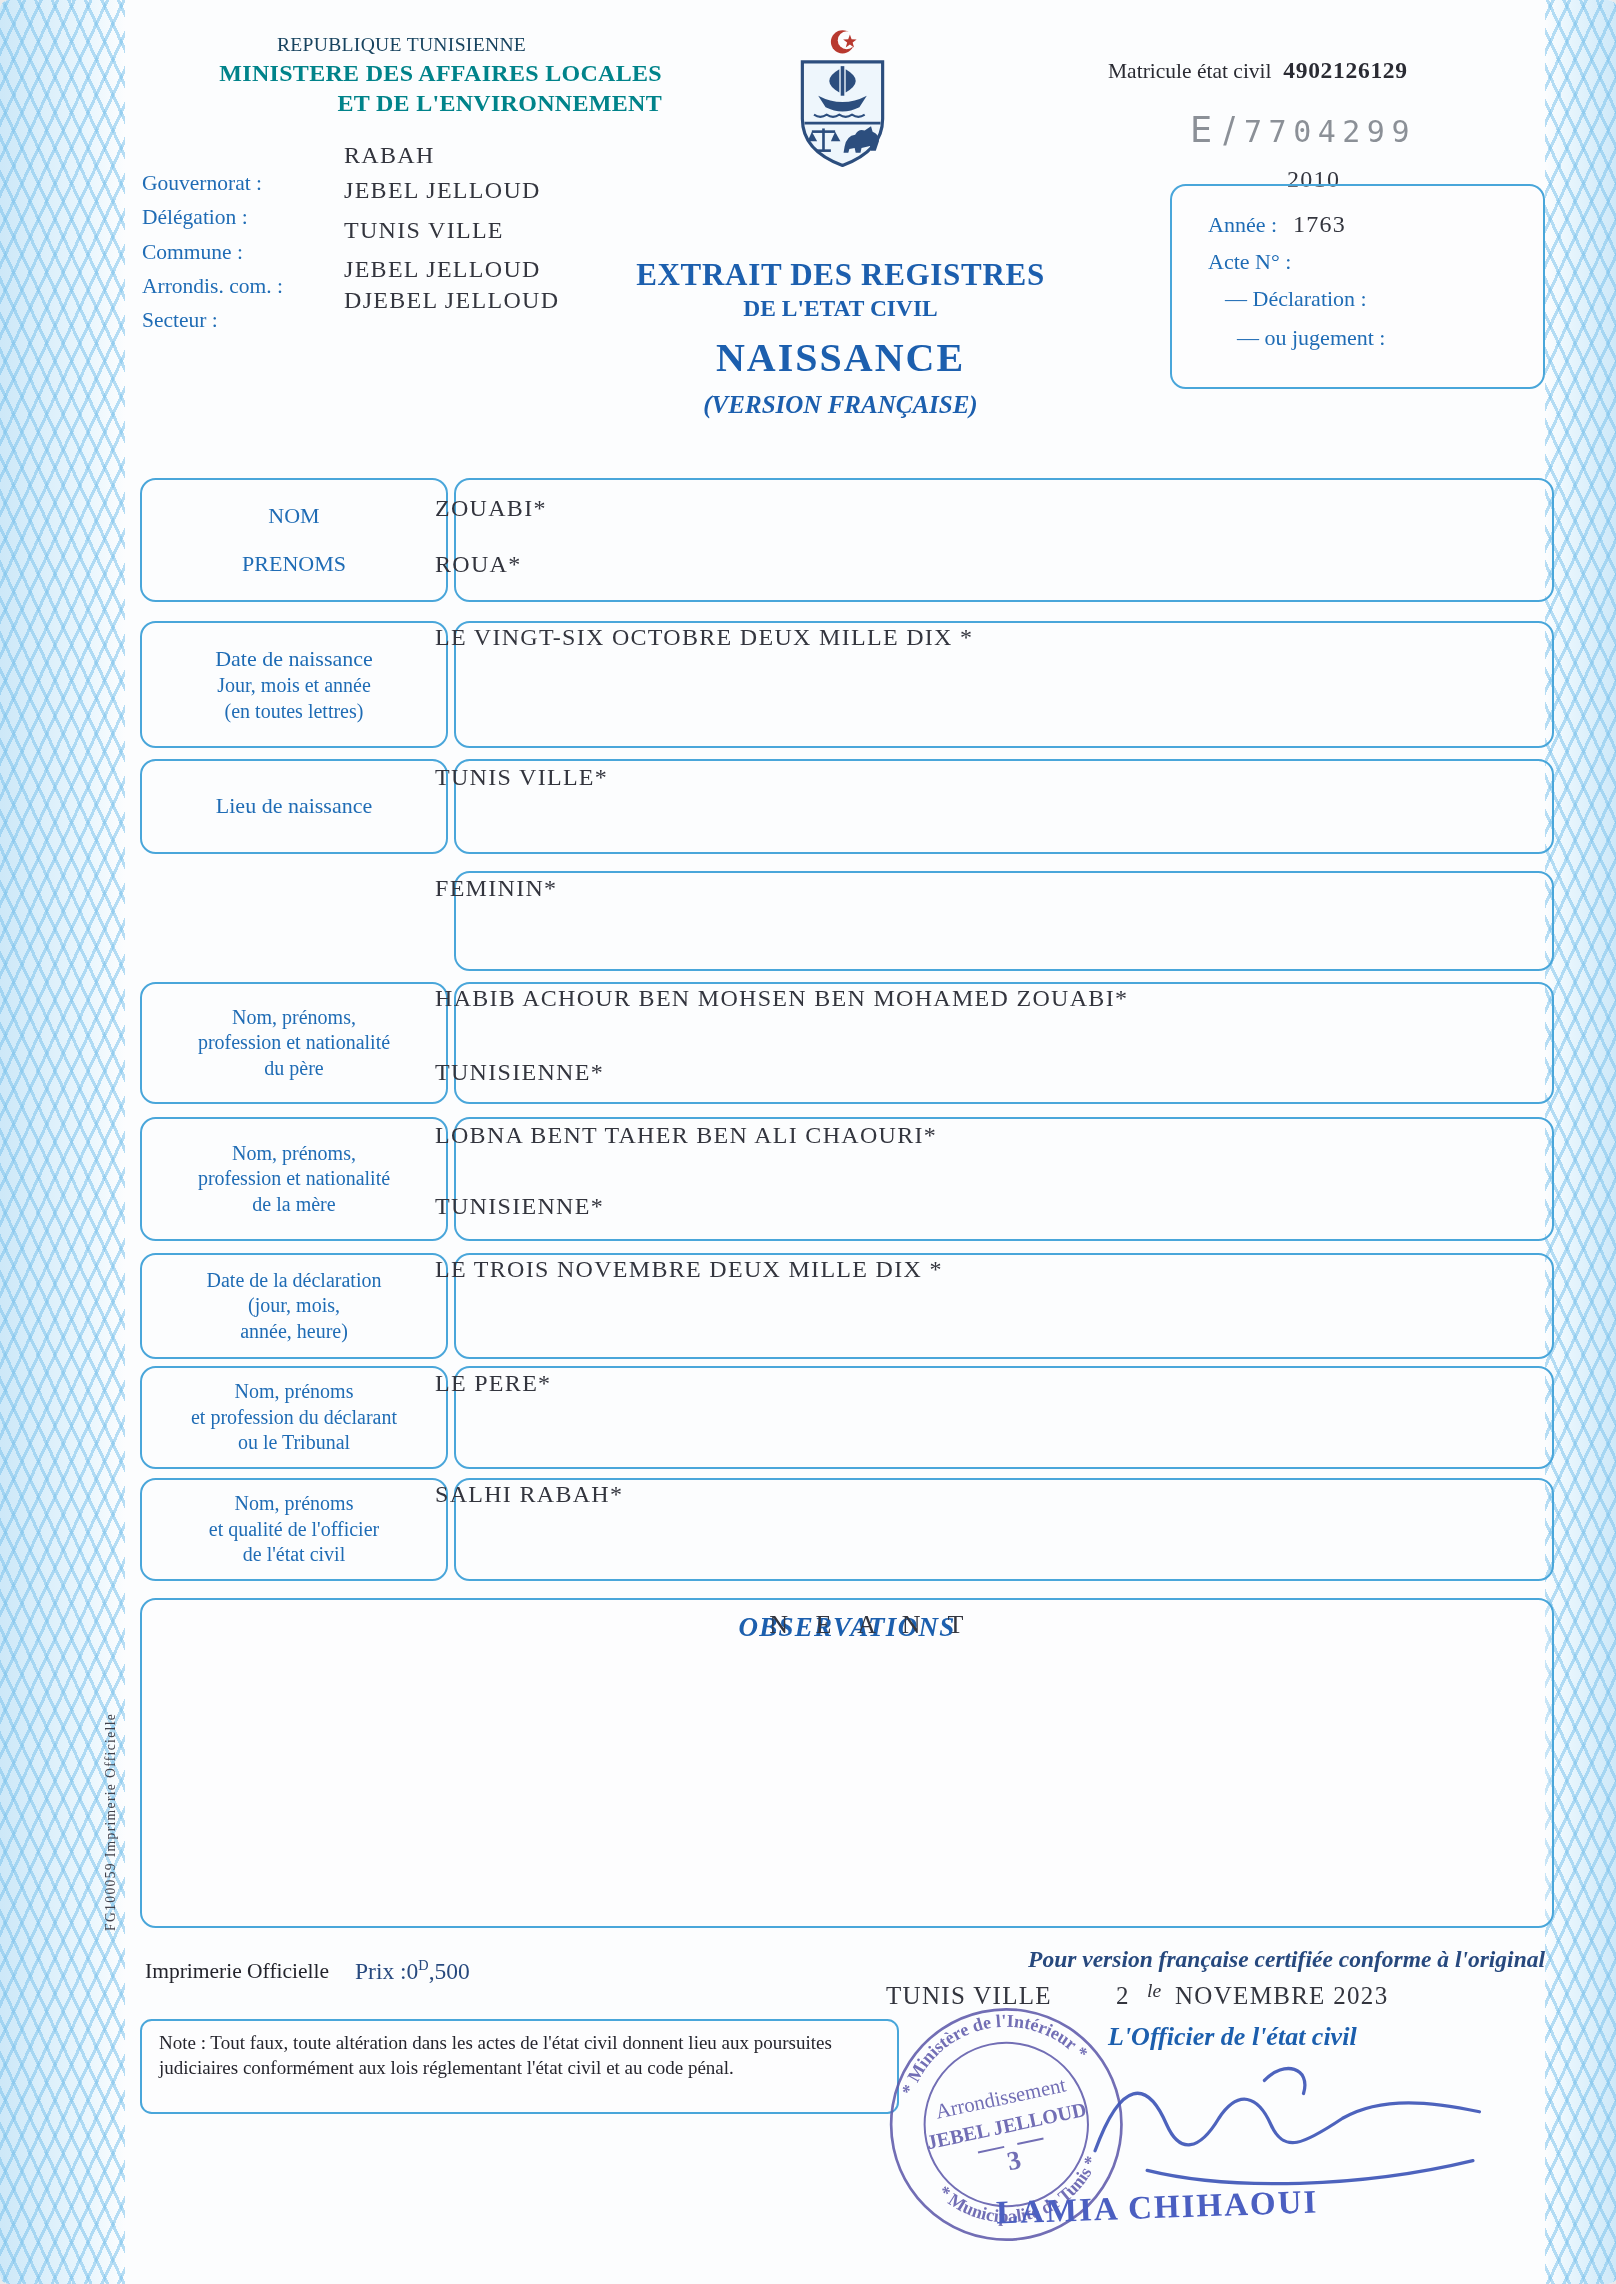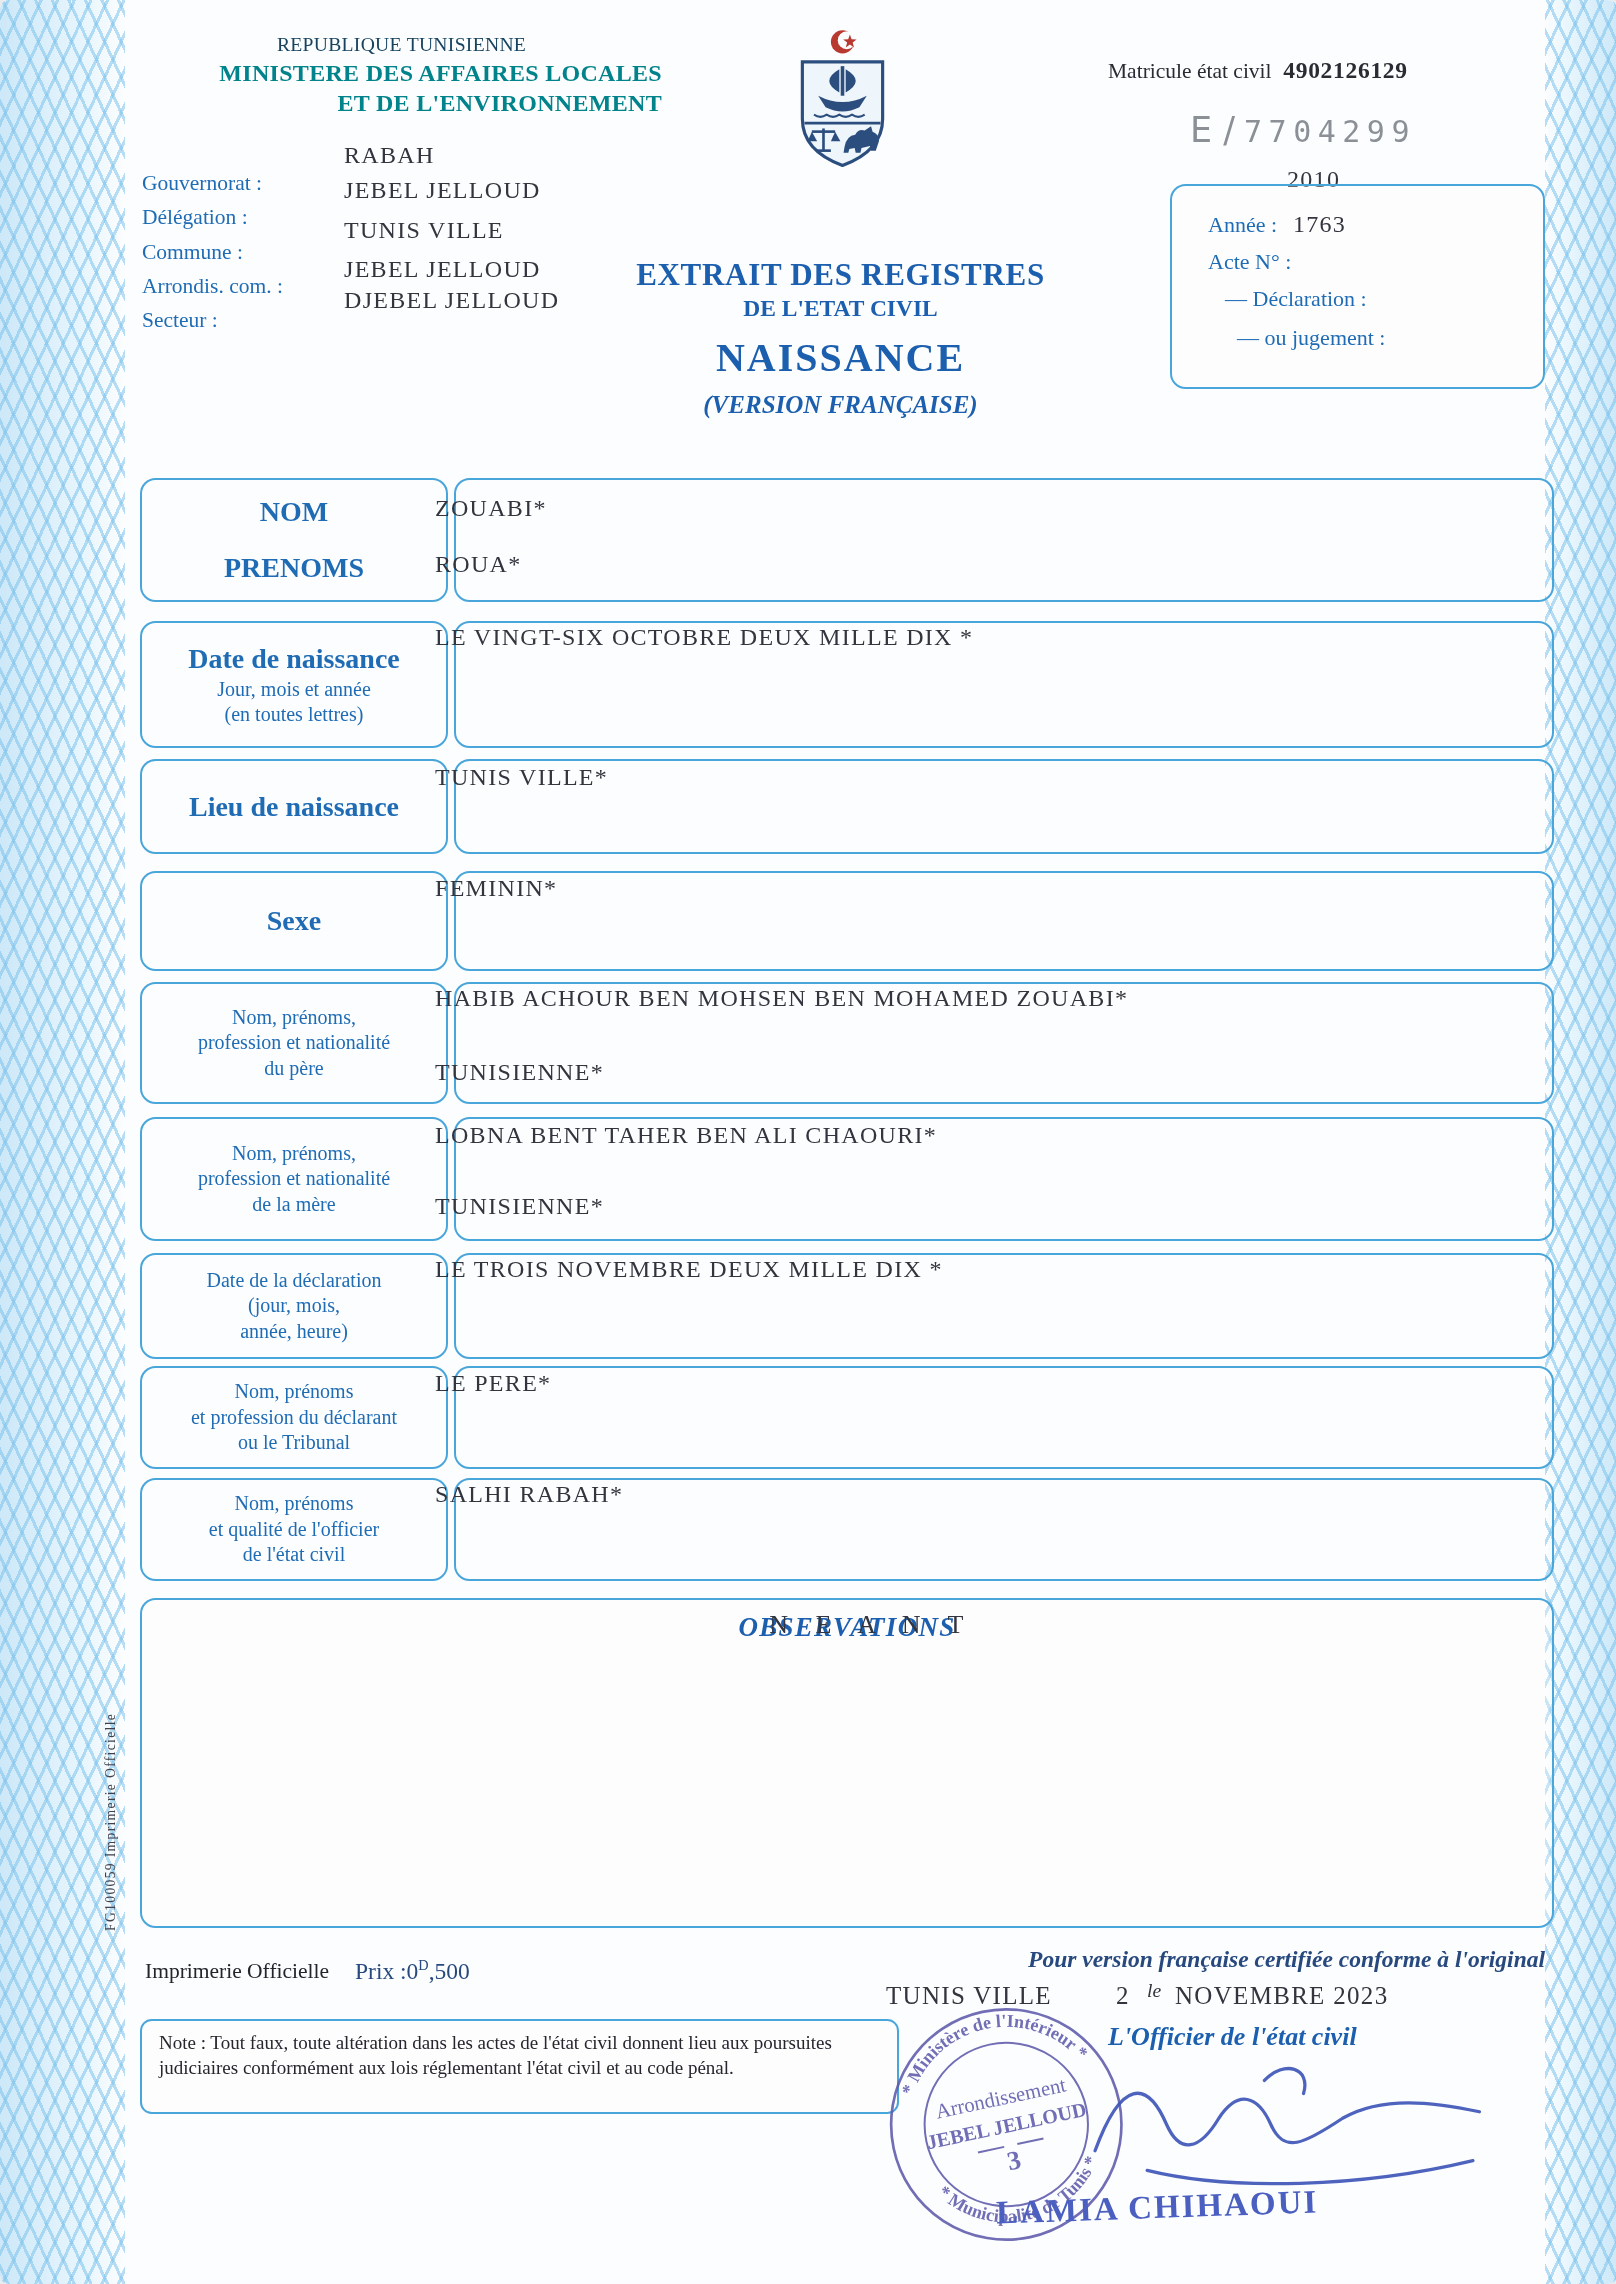--- a/index.html
+++ b/index.html
@@ -39,21 +39,21 @@
 
   .bx{position:absolute;border:2.3px solid var(--box_border,#49a6da);border-radius:15.6px;background:rgba(255,255,255,.25);box-sizing:border-box;}
   .acteline{position:absolute;font-size:22px;color:var(--blue_label,#1f6cb5);white-space:nowrap;}
 
   .row{position:absolute;left:140px;width:1414px;}
   .lbox{position:absolute;left:0;top:0;width:308px;height:100%;border:2.3px solid var(--box_border,#49a6da);
         border-radius:15.6px;box-sizing:border-box;display:flex;flex-direction:column;justify-content:center;
         align-items:center;text-align:center;color:var(--blue_label,#1f6cb5);line-height:1.28;}
   .vbox{position:absolute;left:314px;top:0;width:1100px;height:100%;border:2.3px solid var(--box_border,#49a6da);
         border-radius:15.6px;box-sizing:border-box;}
-  .lb-strong{font-weight:bold;font-size:28px;}
+  .lb-strong{font-weight:normal;font-size:22px;}
   .lb-norm{font-size:20px;}
   .row .typed{left:295px;}
 
   .obs-title{position:absolute;left:0;right:0;top:11.7px;text-align:center;font-style:italic;font-weight:bold;
              font-size:27px;color:var(--blue_title,#1c5fae);letter-spacing:1.3px;}
   .obs-typed{position:absolute;left:50%;top:10.4px;transform:translateX(-38%);font-size:26px;
              letter-spacing:10.4px;color:var(--typed_ink,#33353e);white-space:nowrap;}
 
   .vert{position:absolute;left:103px;top:1931px;transform:rotate(-90deg);transform-origin:0 0;
         font-size:13.7px;color:#41414b;letter-spacing:1.3px;white-space:nowrap;}
@@ -160,23 +160,20 @@
 
   <div class="row" style="top:759px;height:95px;">
     <div class="lbox">
       <div class="lb-strong">Lieu de naissance</div>
     </div>
     <div class="vbox"></div>
     <div class="typed" style="top:5.2px;">TUNIS VILLE*</div>
   </div>
 
   <div class="row" style="top:871px;height:100px;">
-    <div class="lbox">
-      <div class="lb-strong">Sexe</div>
-    </div>
     <div class="vbox"></div>
     <div class="typed" style="top:3.9px;">FEMININ*</div>
   </div>
 
   <div class="row" style="top:982px;height:122px;">
     <div class="lbox">
       <div class="lb-norm">Nom, prénoms,</div>
       <div class="lb-norm">profession et nationalité</div>
       <div class="lb-norm">du père</div>
     </div>

